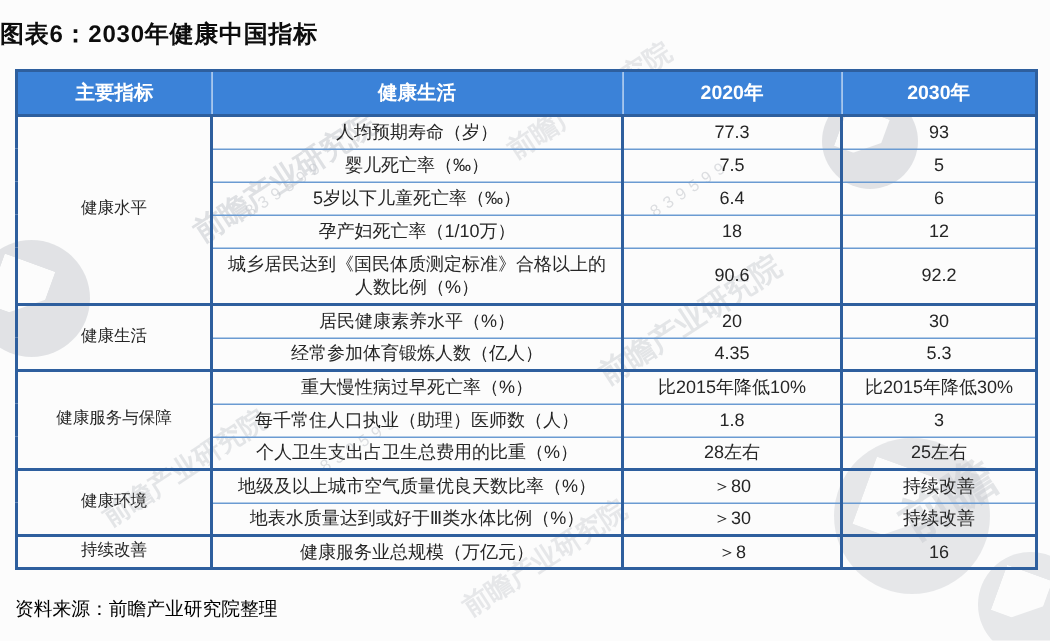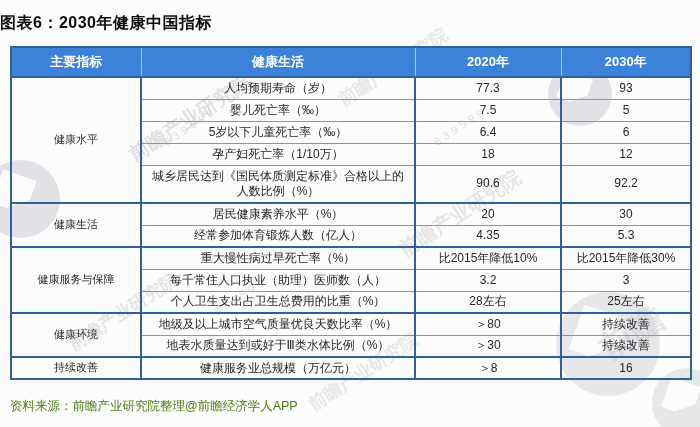--- a/index.html
+++ b/index.html
@@ -74,22 +74,22 @@
     height:22px;padding:1px 6px;line-height:1.25;
     background:transparent;
   }
   tr.group-start td{border-top:2px solid var(--border-dark);}
   tr.tall td{height:38px;}
   td[data-name="group-label-cell"]{font-size:11px;border-radius:15px;}
   
   .footer{
     position:absolute;z-index:2;
     left:10px;right:0;bottom:12px;
-    display:flex;justify-content:flex-start;
-    font-size:12.5px;color:#4d7c0f;
+    display:flex;justify-content:space-between;
+    font-size:12.5px;color:#000000;
   }
 </style>
 </head>
 <body>
 
 <div class="title" data-name="page-title">图表6：2030年健康中国指标</div>
 
 <div class="wm-layer" data-name="watermark-layer">
   <div class="wm-circle" data-name="qianzhan-logo-icon" style="left:-18px;top:160px;width:78px;height:78px;"></div>
   <div class="wm-circle" data-name="qianzhan-logo-icon" style="left:548px;top:62px;width:64px;height:64px;"></div>
@@ -160,21 +160,21 @@
         <td data-name="value-2030-cell">5.3</td>
       </tr>
       <tr data-name="table-row" class="group-start">
         <td rowspan="3" data-name="group-label-cell">健康服务与保障</td>
         <td data-name="indicator-cell">重大慢性病过早死亡率（%）</td>
         <td data-name="value-2020-cell">比2015年降低10%</td>
         <td data-name="value-2030-cell">比2015年降低30%</td>
       </tr>
       <tr data-name="table-row">
         <td data-name="indicator-cell">每千常住人口执业（助理）医师数（人）</td>
-        <td data-name="value-2020-cell">3.2</td>
+        <td data-name="value-2020-cell">1.8</td>
         <td data-name="value-2030-cell">3</td>
       </tr>
       <tr data-name="table-row">
         <td data-name="indicator-cell">个人卫生支出占卫生总费用的比重（%）</td>
         <td data-name="value-2020-cell">28左右</td>
         <td data-name="value-2030-cell">25左右</td>
       </tr>
       <tr data-name="table-row" class="group-start">
         <td rowspan="2" data-name="group-label-cell">健康环境</td>
         <td data-name="indicator-cell">地级及以上城市空气质量优良天数比率（%）</td>
@@ -190,14 +190,13 @@
         <td rowspan="1" data-name="group-label-cell">持续改善</td>
         <td data-name="indicator-cell">健康服务业总规模（万亿元）</td>
         <td data-name="value-2020-cell">＞8</td>
         <td data-name="value-2030-cell">16</td>
       </tr>
     </tbody>
 </table>
 
 <div class="footer" data-name="footer">
   <span data-name="source-note">资料来源：前瞻产业研究院整理</span>
-  <span data-name="credit-note">@前瞻经济学人APP</span>
 </div>
 
 </body></html>

